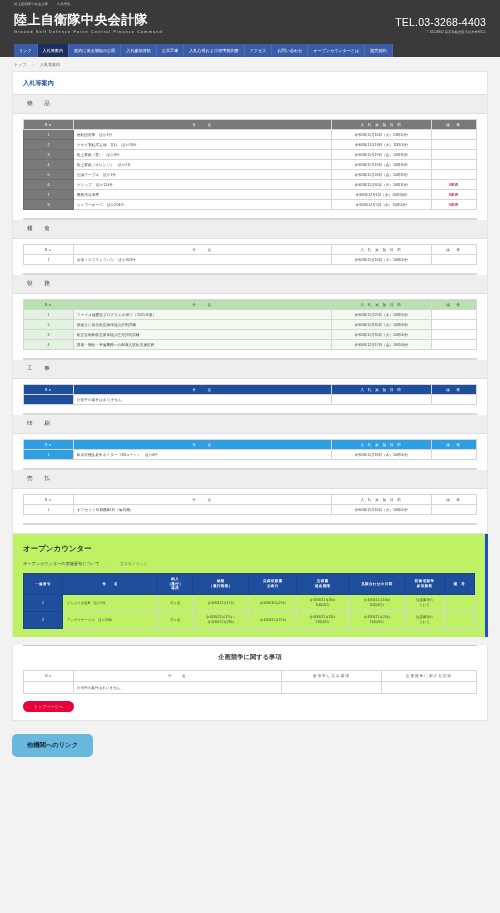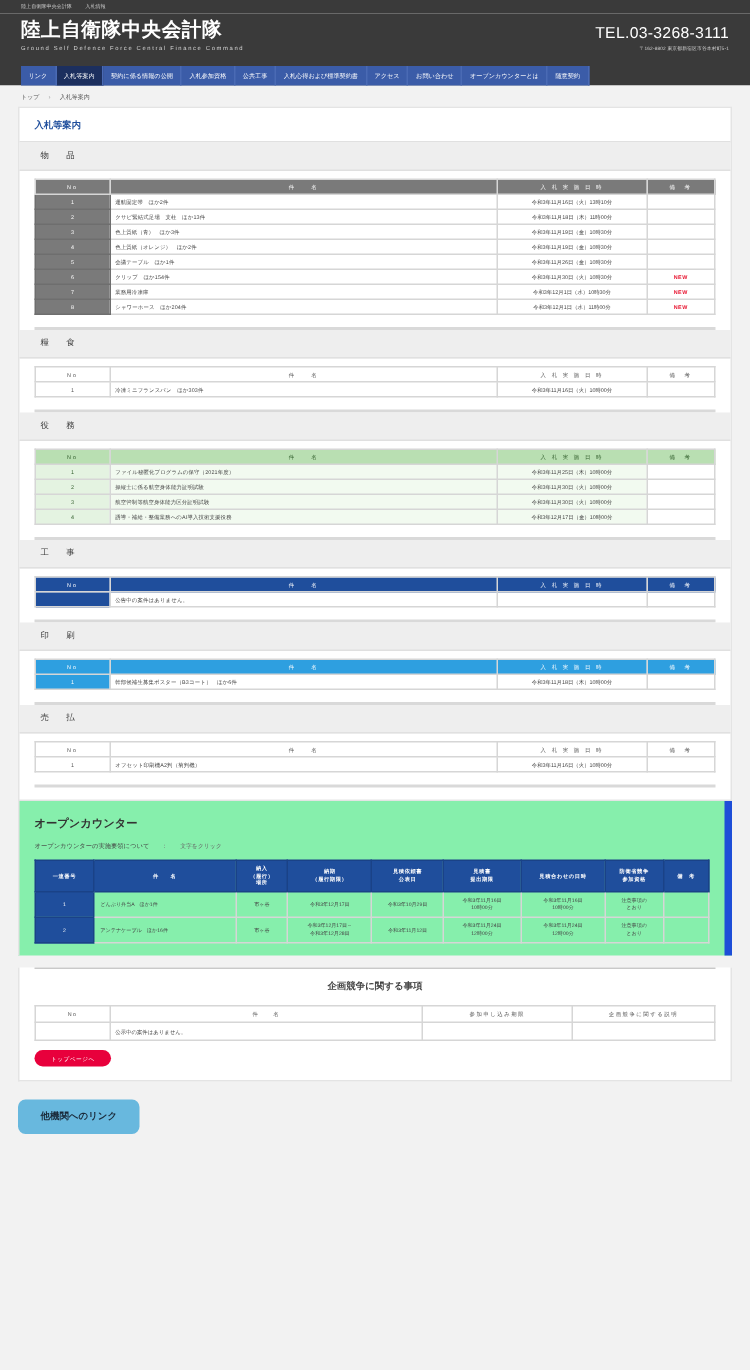--- a/index.html
+++ b/index.html
@@ -100,21 +100,21 @@
   .t-green td.no { background:#e4f3e1; color:#2f5c2a; }
   .t-green td.item, .t-green td.date { background:#f2faf0; }
   
   .t-navy th { background:#1f4e9c; color:#fff; border-color:#1a4287; }
   .t-navy td.no { background:#1f4e9c; }
   
   .t-cyan th { background:#2e9fe0; color:#fff; border-color:#2b8fc9; }
   .t-cyan td.no { background:#2e9fe0; }
 
   
-  .oc-section { background:#86efac; margin:0 12px; padding:10px 10px 8px 10px; border-left:1px solid #e4e4e4; border-right:5px solid #1d4ed8; }
+  .oc-section { background:#bef264; margin:0 12px; padding:10px 10px 8px 10px; border-left:1px solid #e4e4e4; border-right:3px solid #1d4ed8; }
   .oc-title { font-size:7.5px; font-weight:700; color:#333; padding-bottom:7px; }
   .oc-sub { font-size:4.2px; color:#444; padding-bottom:7px; }
   .oc-sub .colon { margin:0 7px; color:#777; }
   .oc-sub .hint { color:#666; font-size:3.9px; }
 
   table.oc { width:100%; border-collapse:collapse; table-layout:fixed; }
   table.oc th {
     background:#1f4e9c; color:#fff; font-weight:700;
     font-size:3.5px; line-height:4.6px; padding:3px 1px;
     border:1px solid #1a4287; text-align:center; letter-spacing:.4px;
@@ -158,21 +158,21 @@
   <span>陸上自衛隊中央会計隊</span>
   <span>入札情報</span>
 </div>
 
 <div class="site-header">
   <div>
     <div class="brand-ja">陸上自衛隊中央会計隊</div>
     <div class="brand-en">Ground  Self  Defence  Force  Central  Finance  Command</div>
   </div>
   <div class="contact">
-    <div class="tel">TEL.03-3268-3111</div>
+    <div class="tel">TEL.03-3268-4403</div>
     <div class="addr">〒162-8802 東京都新宿区市谷本村町5-1</div>
   </div>
 </div>
 
 <div class="global-nav">
   <div class="nav-inner" id="nav-inner">
       <div class="nav-item">リンク</div>
       <div class="nav-item active">入札等案内</div>
       <div class="nav-item">契約に係る情報の公開</div>
       <div class="nav-item">入札参加資格</div>

